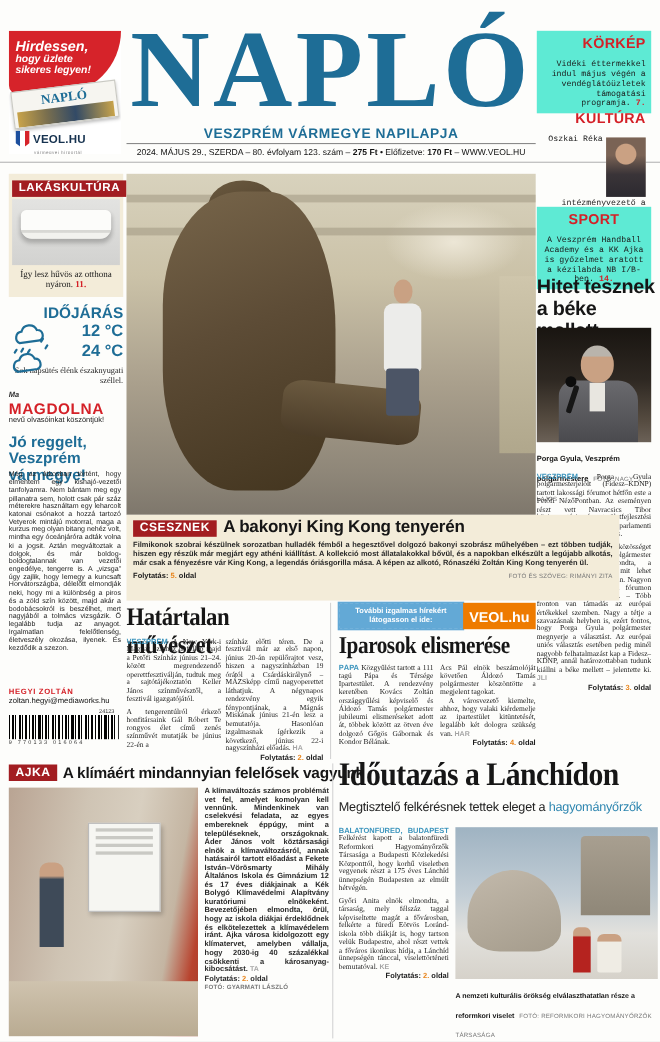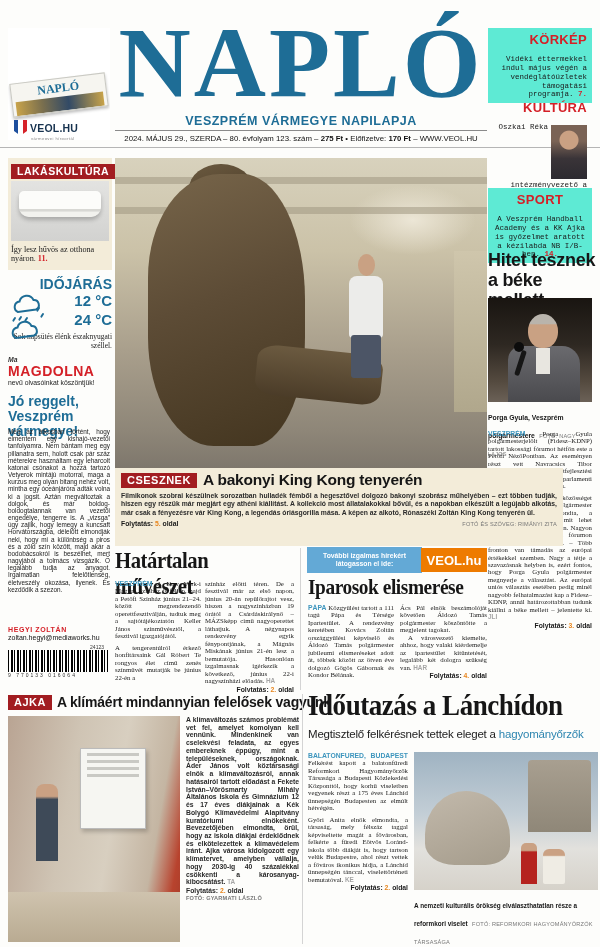--- a/index.html
+++ b/index.html
@@ -84,21 +84,21 @@
   .faith-caption-row { left:488px; top:406px; width:104px; }
   .photo-cap { font-weight:bold; font-size:6.8px; line-height:1.15; color:#161616; }
   .faith-body { left:488px; top:430px; width:104px; height:246px; overflow:hidden; }
 
   
   .lakas-box { left:8px; top:158px; width:104px; height:112px; background:#f3ecd9; padding:3px; }
   .ac-photo { width:98px; height:60px; margin-top:2px; background:linear-gradient(180deg,#e3e3e1,#d2d2d0); position:relative; }
   .ac-unit { position:absolute; left:8px; top:10px; width:82px; height:26px; border-radius:5px 5px 10px 10px;
              background:linear-gradient(180deg,#fcfcfa 0 68%, #d8d8d4 70% 78%, #f2f2ee 80%);
              box-shadow:0 3px 4px rgba(0,0,0,.22); }
-  .lakas-caption { font-family:"Liberation Serif",serif; font-size:8.2px; line-height:1.15; margin-top:4px; }
+  .lakas-caption { font-family:"Liberation Serif",serif; font-size:8.2px; line-height:1.15; margin-top:4px;text-align:center; }
   .weather { left:8px; top:276px; width:104px; }
   .weather-title { color:#1e6d96; font-weight:bold; font-size:14px; text-align:right; }
   .weather-temp { color:#1e6d96; font-weight:bold; font-size:15px; text-align:right; line-height:1.25; }
   .weather-icon { position:absolute; left:0; top:18px; }
   .weather-text { font-family:"Liberation Serif",serif; font-size:7.5px; text-align:right; margin-top:2px; line-height:1.2; }
   .nameday { left:8px; top:356px; width:104px; }
   .nameday-prefix { font-size:6.8px; font-weight:bold; font-style:italic; color:#333; }
   .nameday-name { color:#d42027; font-weight:bold; font-size:14px; letter-spacing:0.5px; }
   .nameday-text { font-size:6.8px; color:#222; }
   .oped-title { left:8px; top:394px; width:104px; color:#1e6d96; font-weight:bold; font-size:14px; line-height:1.08; }
@@ -181,20 +181,25 @@
   .ido-fig-white { position:absolute; left:70%; bottom:4%; width:12%; height:26%;
                    background:linear-gradient(180deg,#caa183 0 18%, #efece4 22%); border-radius:6px 6px 2px 2px; }
   .ido-caption { left:414px; top:894px; width:184px; }
 </style>
 </head>
 <body>
 
 <div class="page">
 
   <div class="abs ad-box">
+    <div class="ad-red">
+      <div class="ad-l1">Hirdessen,</div>
+      <div class="ad-l2">hogy üzlete</div>
+      <div class="ad-l3">sikeres legyen!</div>
+    </div>
     <div class="ad-paper">
       <div class="ad-paper-title">NAPLÓ</div>
       <div class="ad-paper-strip"></div>
     </div>
     <div class="ad-logo-row">
       <span class="veol-shield"></span><span class="veol-word">VEOL.HU</span>
       <div class="ad-tagline">vármegyei hírportál</div>
     </div>
   </div>
 

